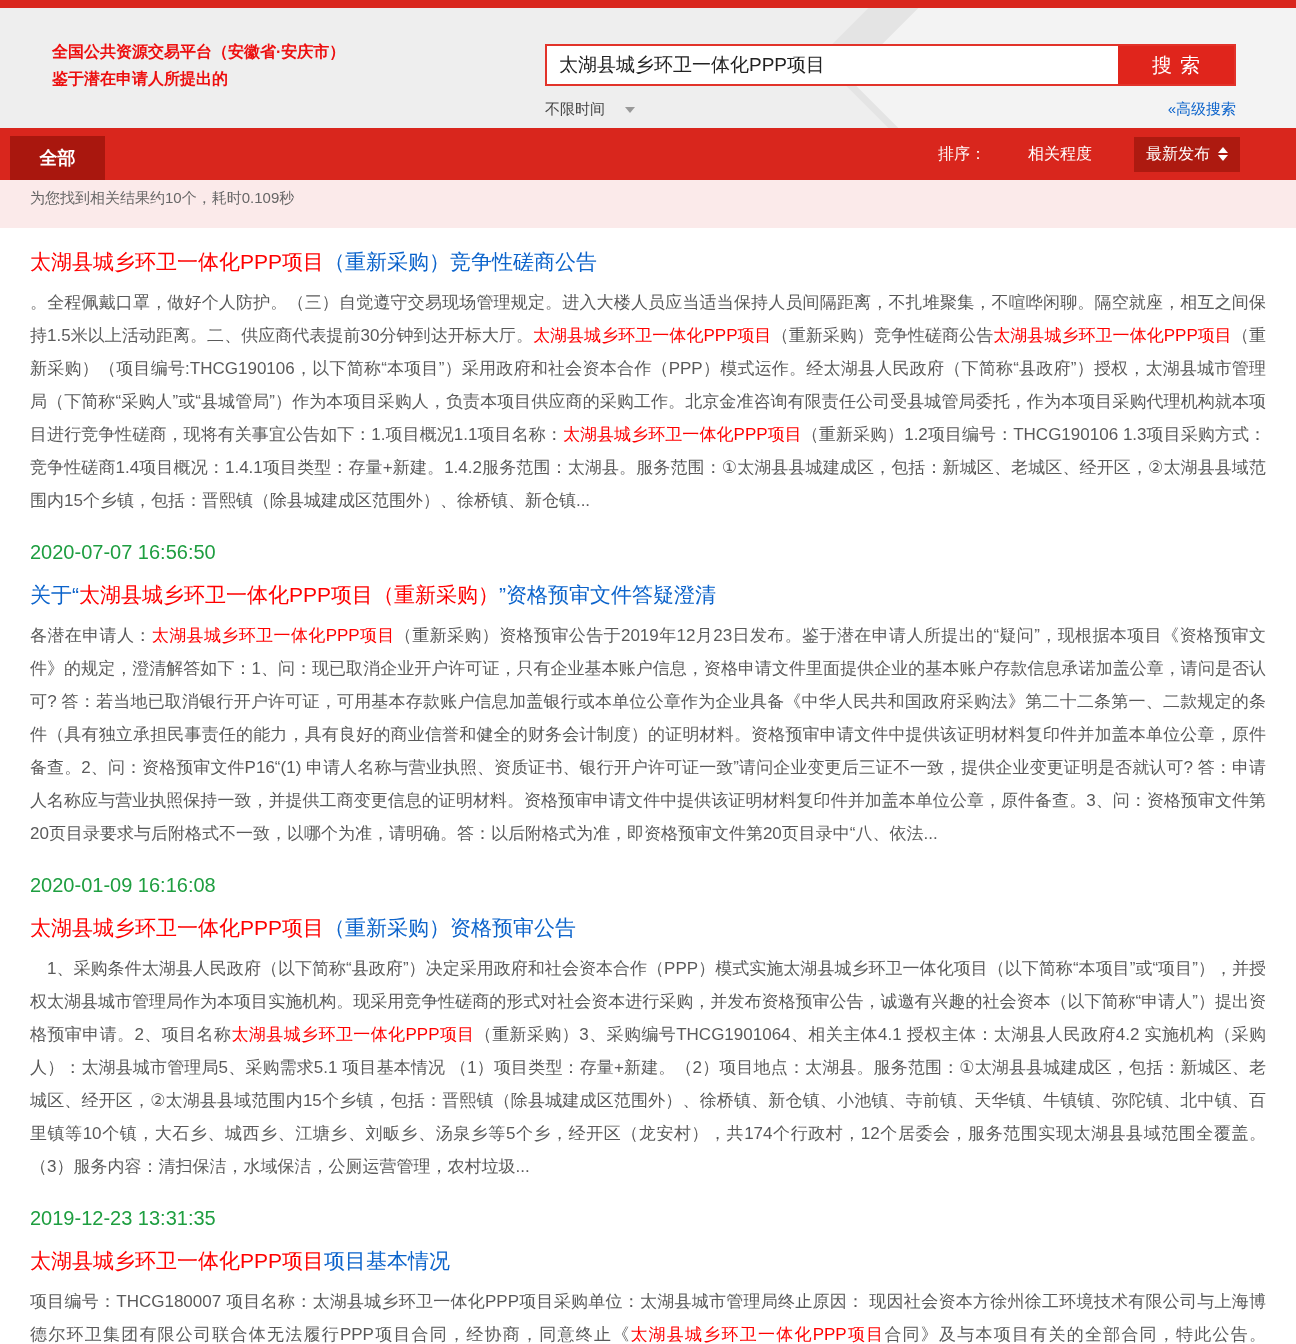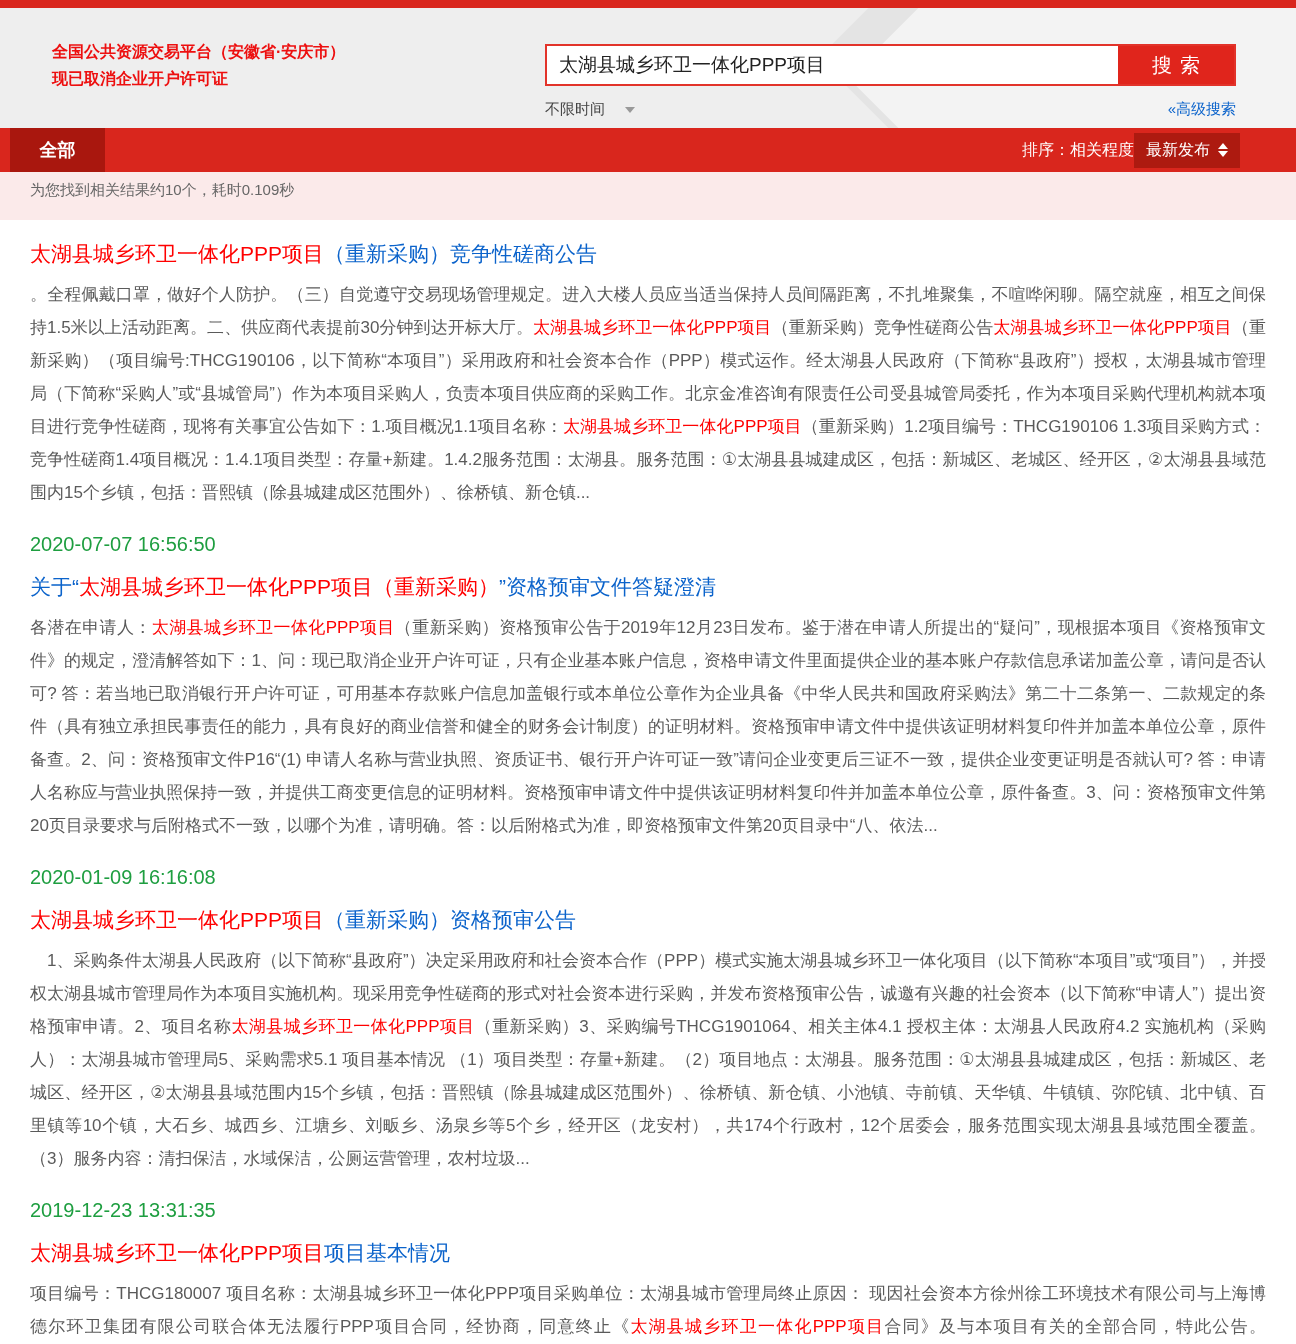--- a/index.html
+++ b/index.html
@@ -25,26 +25,26 @@
     padding:0 12px;font-family:inherit;background:#fff;}
   .search-btn{width:116px;background:#e0251c;color:#fff;border:none;font-size:20px;
     letter-spacing:8px;padding-left:8px;cursor:pointer;font-family:inherit;}
   .search-sub{display:flex;justify-content:space-between;margin-top:14px;
     font-size:15px;align-items:center;}
   .time-filter{color:#444;cursor:pointer;display:flex;align-items:center;gap:20px;}
   .caret-down{width:0;height:0;border-left:5px solid transparent;
     border-right:5px solid transparent;border-top:6px solid #999;display:inline-block;}
   .adv-link{color:var(--title-blue);cursor:pointer;text-decoration:none;}
   
-  .navbar{height:44px;background:var(--accent);display:flex;align-items:stretch;
+  .navbar{height:52px;background:var(--accent);display:flex;align-items:stretch;
     position:relative;}
   .tab-all{align-self:flex-end;height:44px;width:95px;margin-left:10px;
     background:var(--tab-dark);color:#fff;font-weight:bold;font-size:18px;
     display:flex;align-items:center;justify-content:center;cursor:pointer;}
-  .nav-right{margin-left:auto;display:flex;align-items:center;
+  .nav-right{margin-left:auto;display:flex;align-items:center;gap:42px;
     padding-right:56px;color:#fff;font-size:16px;}
   .sort-label{opacity:.97;}
   .sort-option{cursor:pointer;}
   .sort-current{background:var(--sort-dark);padding:7px 12px;display:flex;
     align-items:center;gap:8px;cursor:pointer;}
   .sort-arrows{display:flex;flex-direction:column;gap:2px;}
   .tri-up{width:0;height:0;border-left:5px solid transparent;border-right:5px solid transparent;
     border-bottom:6px solid #fff;}
   .tri-down{width:0;height:0;border-left:5px solid transparent;border-right:5px solid transparent;
     border-top:6px solid #fff;}
@@ -65,21 +65,21 @@
 <body>
 
 <div class="top-accent"></div>
 
 <div class="header">
   <div class="deco1"></div>
   <div class="deco2"></div>
 
   <div class="logo">
     <div>全国公共资源交易平台（安徽省·安庆市）</div>
-    <div>现已取消企业开户许可证</div>
+    <div>鉴于潜在申请人所提出的</div>
   </div>
 
   <div class="search-wrap">
     <div class="search-bar">
       <input class="search-input" type="text" value="太湖县城乡环卫一体化PPP项目" style="">
       <button class="search-btn">搜索</button>
     </div>
     <div class="search-sub">
       <div class="time-filter">
         <span>不限时间</span>

